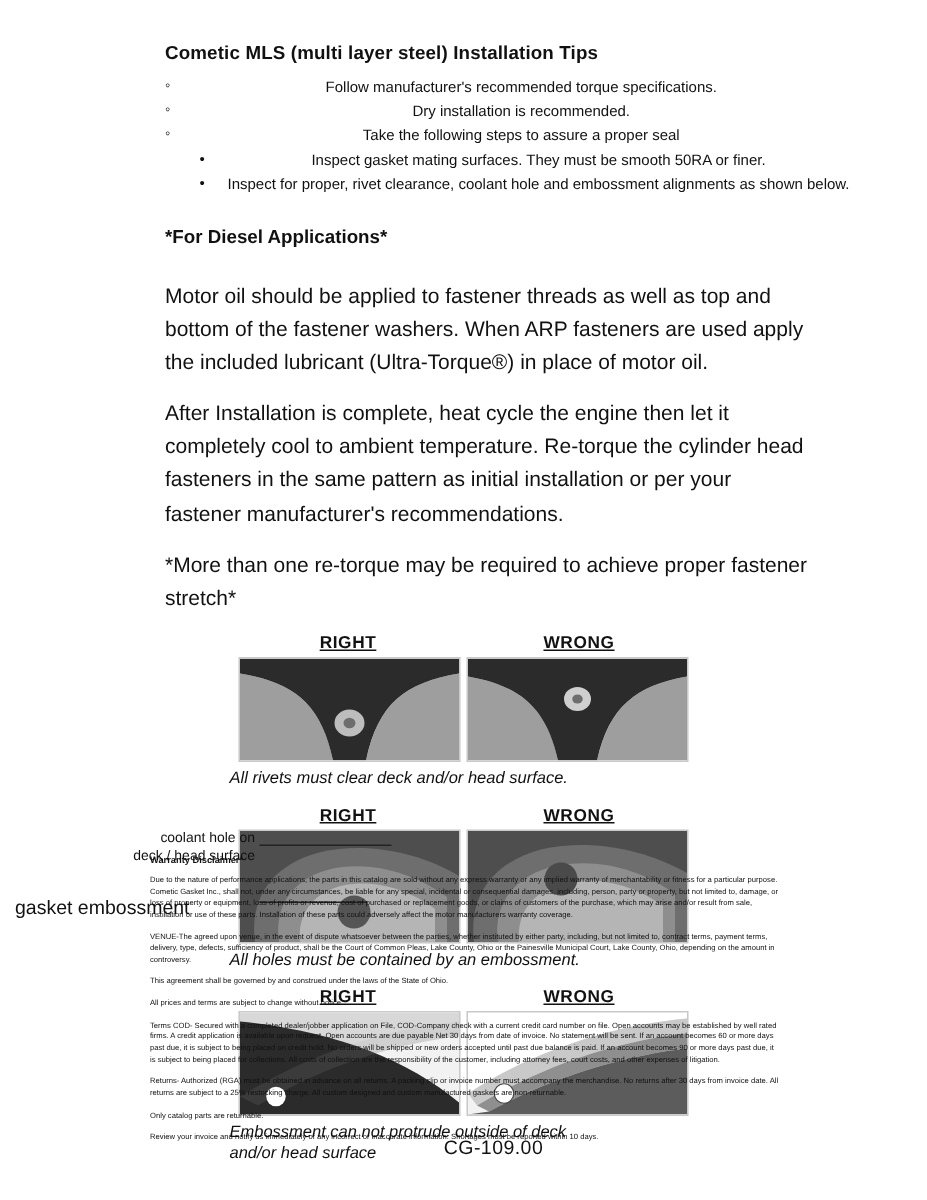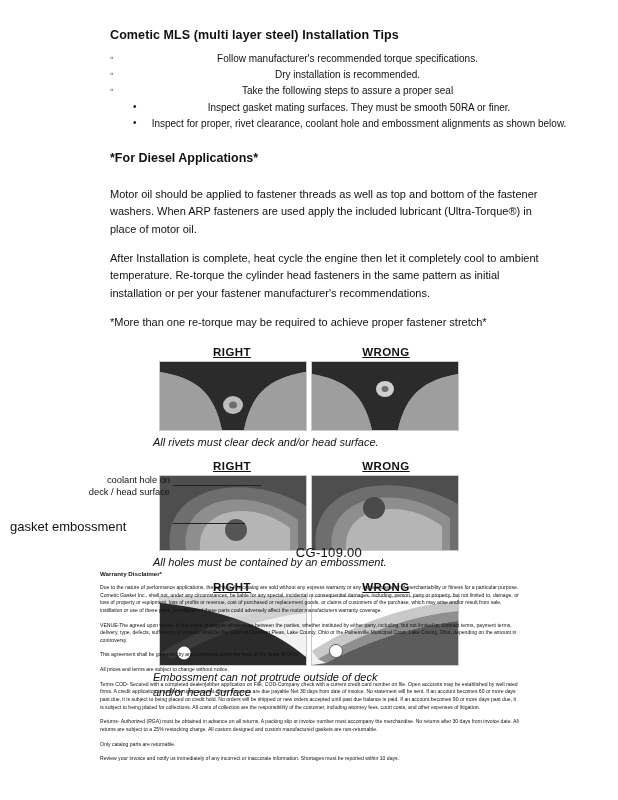--- a/index.html
+++ b/index.html
@@ -11,21 +11,21 @@
     width: 618px;
     height: 800px;
     font-family: "Liberation Sans", sans-serif;
     color: #111111;
     position: relative;
     overflow: hidden;
   }
   .page {
     position: relative;
     width: 618px;
-    height: 588px;
+    height: 800px;
     box-sizing: border-box;
     padding: 28px 44px 0 44px;
   }
   h1.title {
     font-size: 12.5px;
     font-weight: bold;
     margin: 0 0 9px 66px;
     letter-spacing: 0.1px;
   }
   .bullets {
@@ -62,21 +62,21 @@
     left: 0;
     top: -1px;
     font-size: 10px;
   }
   h2.section {
     font-size: 12.5px;
     font-weight: bold;
     margin: 19px 0 21px 66px;
   }
   p.para {
-    font-size: 11px;
+    font-size: 14px;
     line-height: 1.58;
     margin: 0 0 12px 66px;
     max-width: 430px;
   }
 
   
   .figures {
     margin: 14px 0 0 0;
     position: relative;
     width: 100%;

